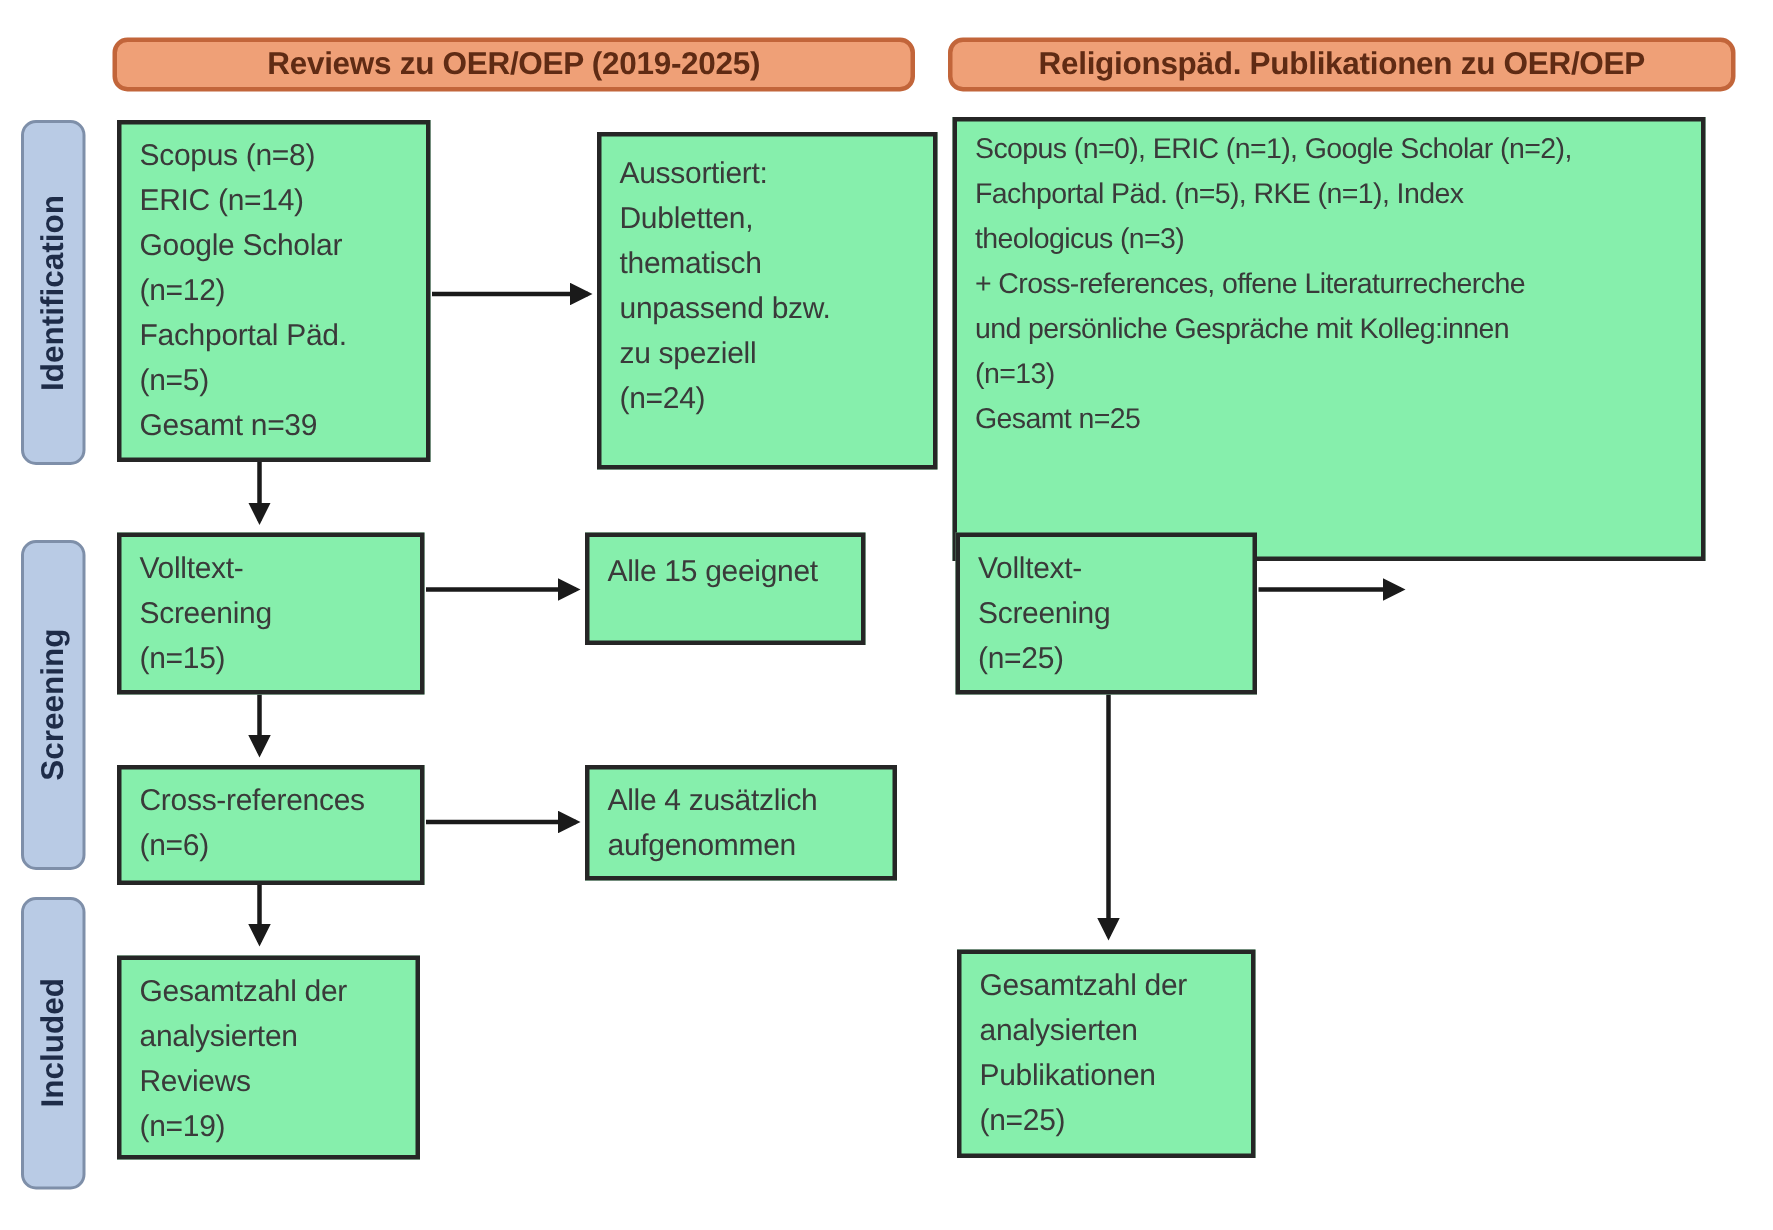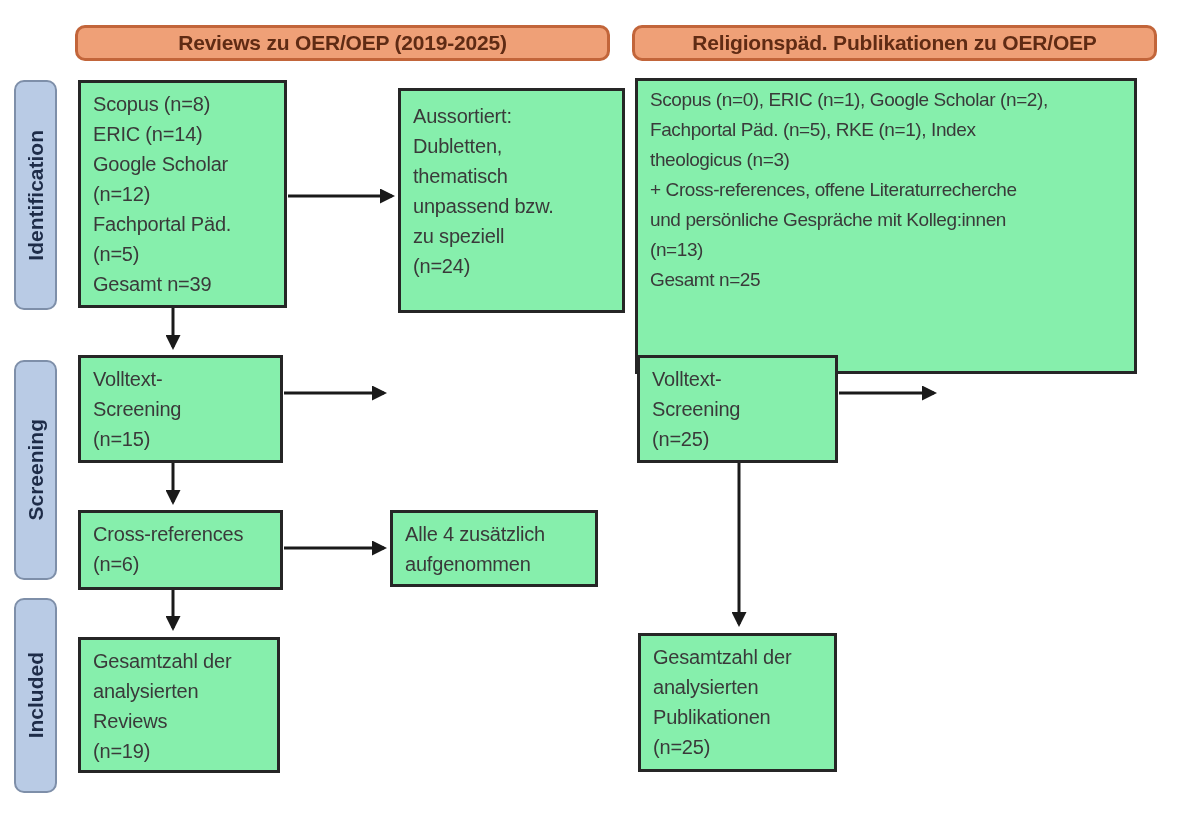--- a/index.html
+++ b/index.html
@@ -118,20 +118,21 @@
 Fachportal Päd. (n=5), RKE (n=1), Index
 theologicus (n=3)
 + Cross-references, offene Literaturrecherche
 und persönliche Gespräche mit Kolleg:innen
 (n=13)
 Gesamt n=25</div>
 
   <div class="fbox" style="left:78px; top:355px; width:205px; height:108px;">Volltext-
 Screening
 (n=15)</div>
+  <div class="fbox small" style="left:390px; top:355px; width:187px; height:75px;">Alle 15 geeignet</div>
   <div class="fbox" style="left:637px; top:355px; width:201px; height:108px;">Volltext-
 Screening
 (n=25)</div>
 
   <div class="fbox" style="left:78px; top:510px; width:205px; height:80px;">Cross-references
 (n=6)</div>
   <div class="fbox" style="left:390px; top:510px; width:208px; height:77px;">Alle 4 zusätzlich
 aufgenommen</div>
 
   <div class="fbox" style="left:78px; top:637px; width:202px; height:136px;">Gesamtzahl der

